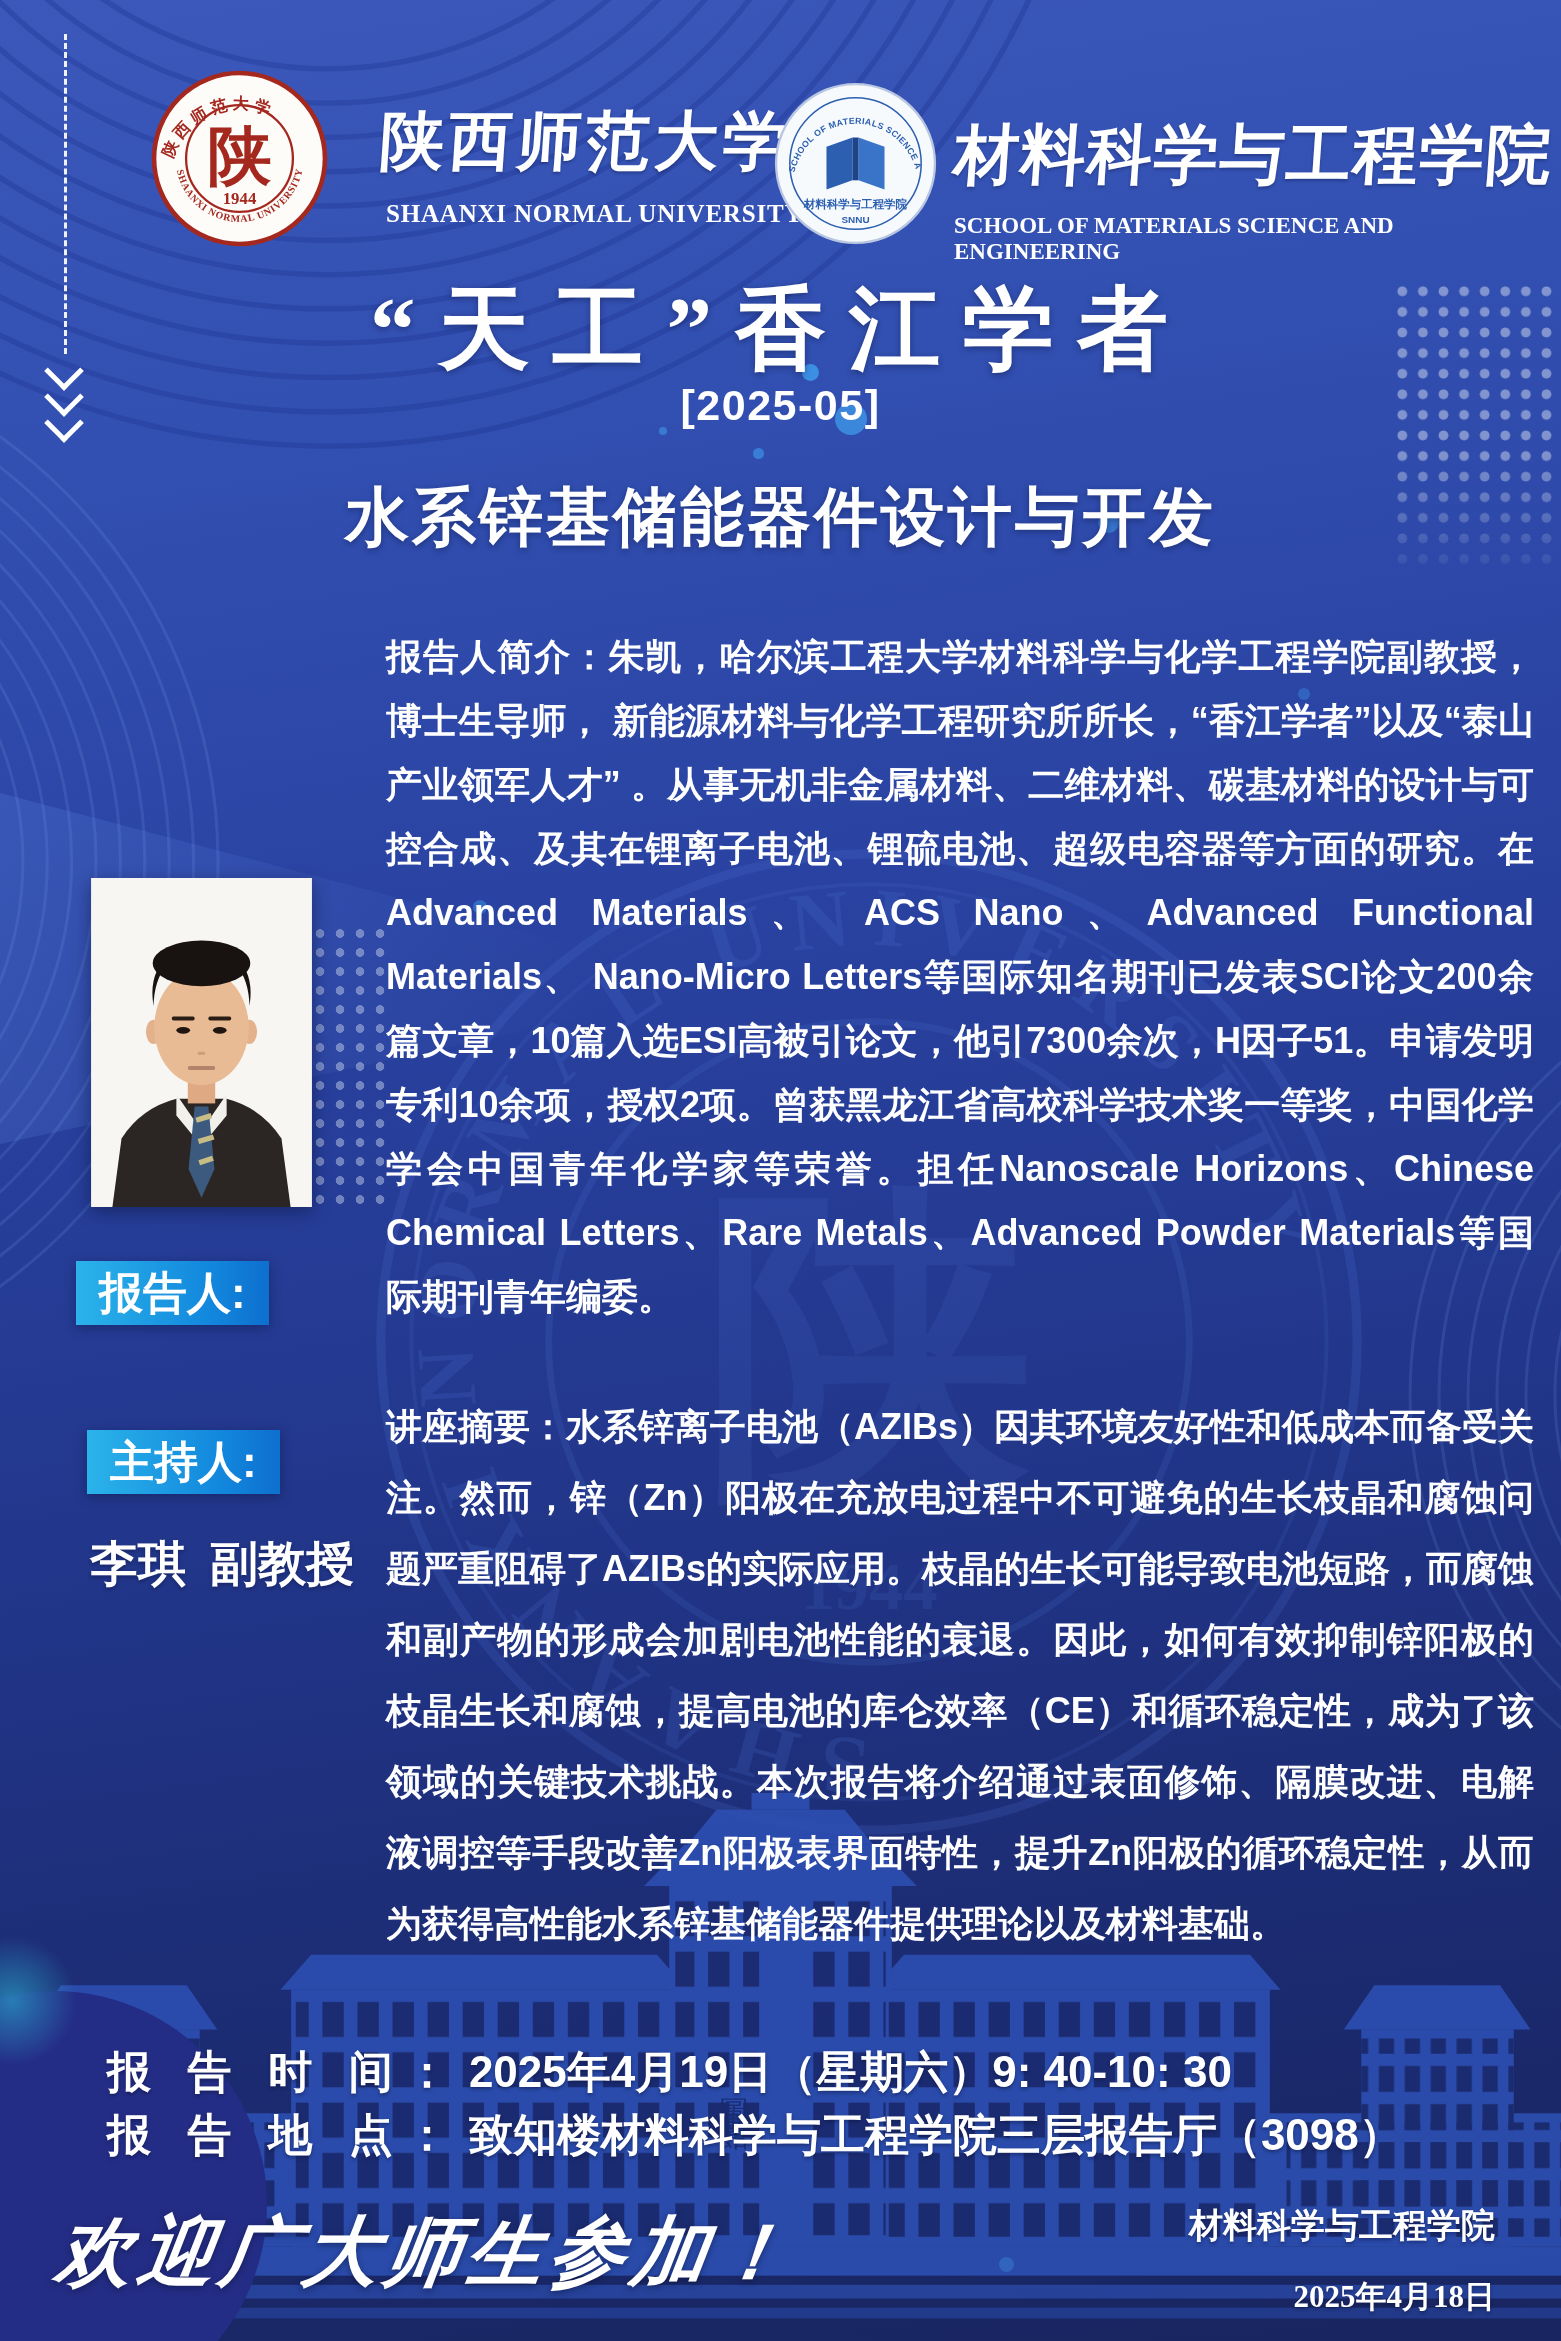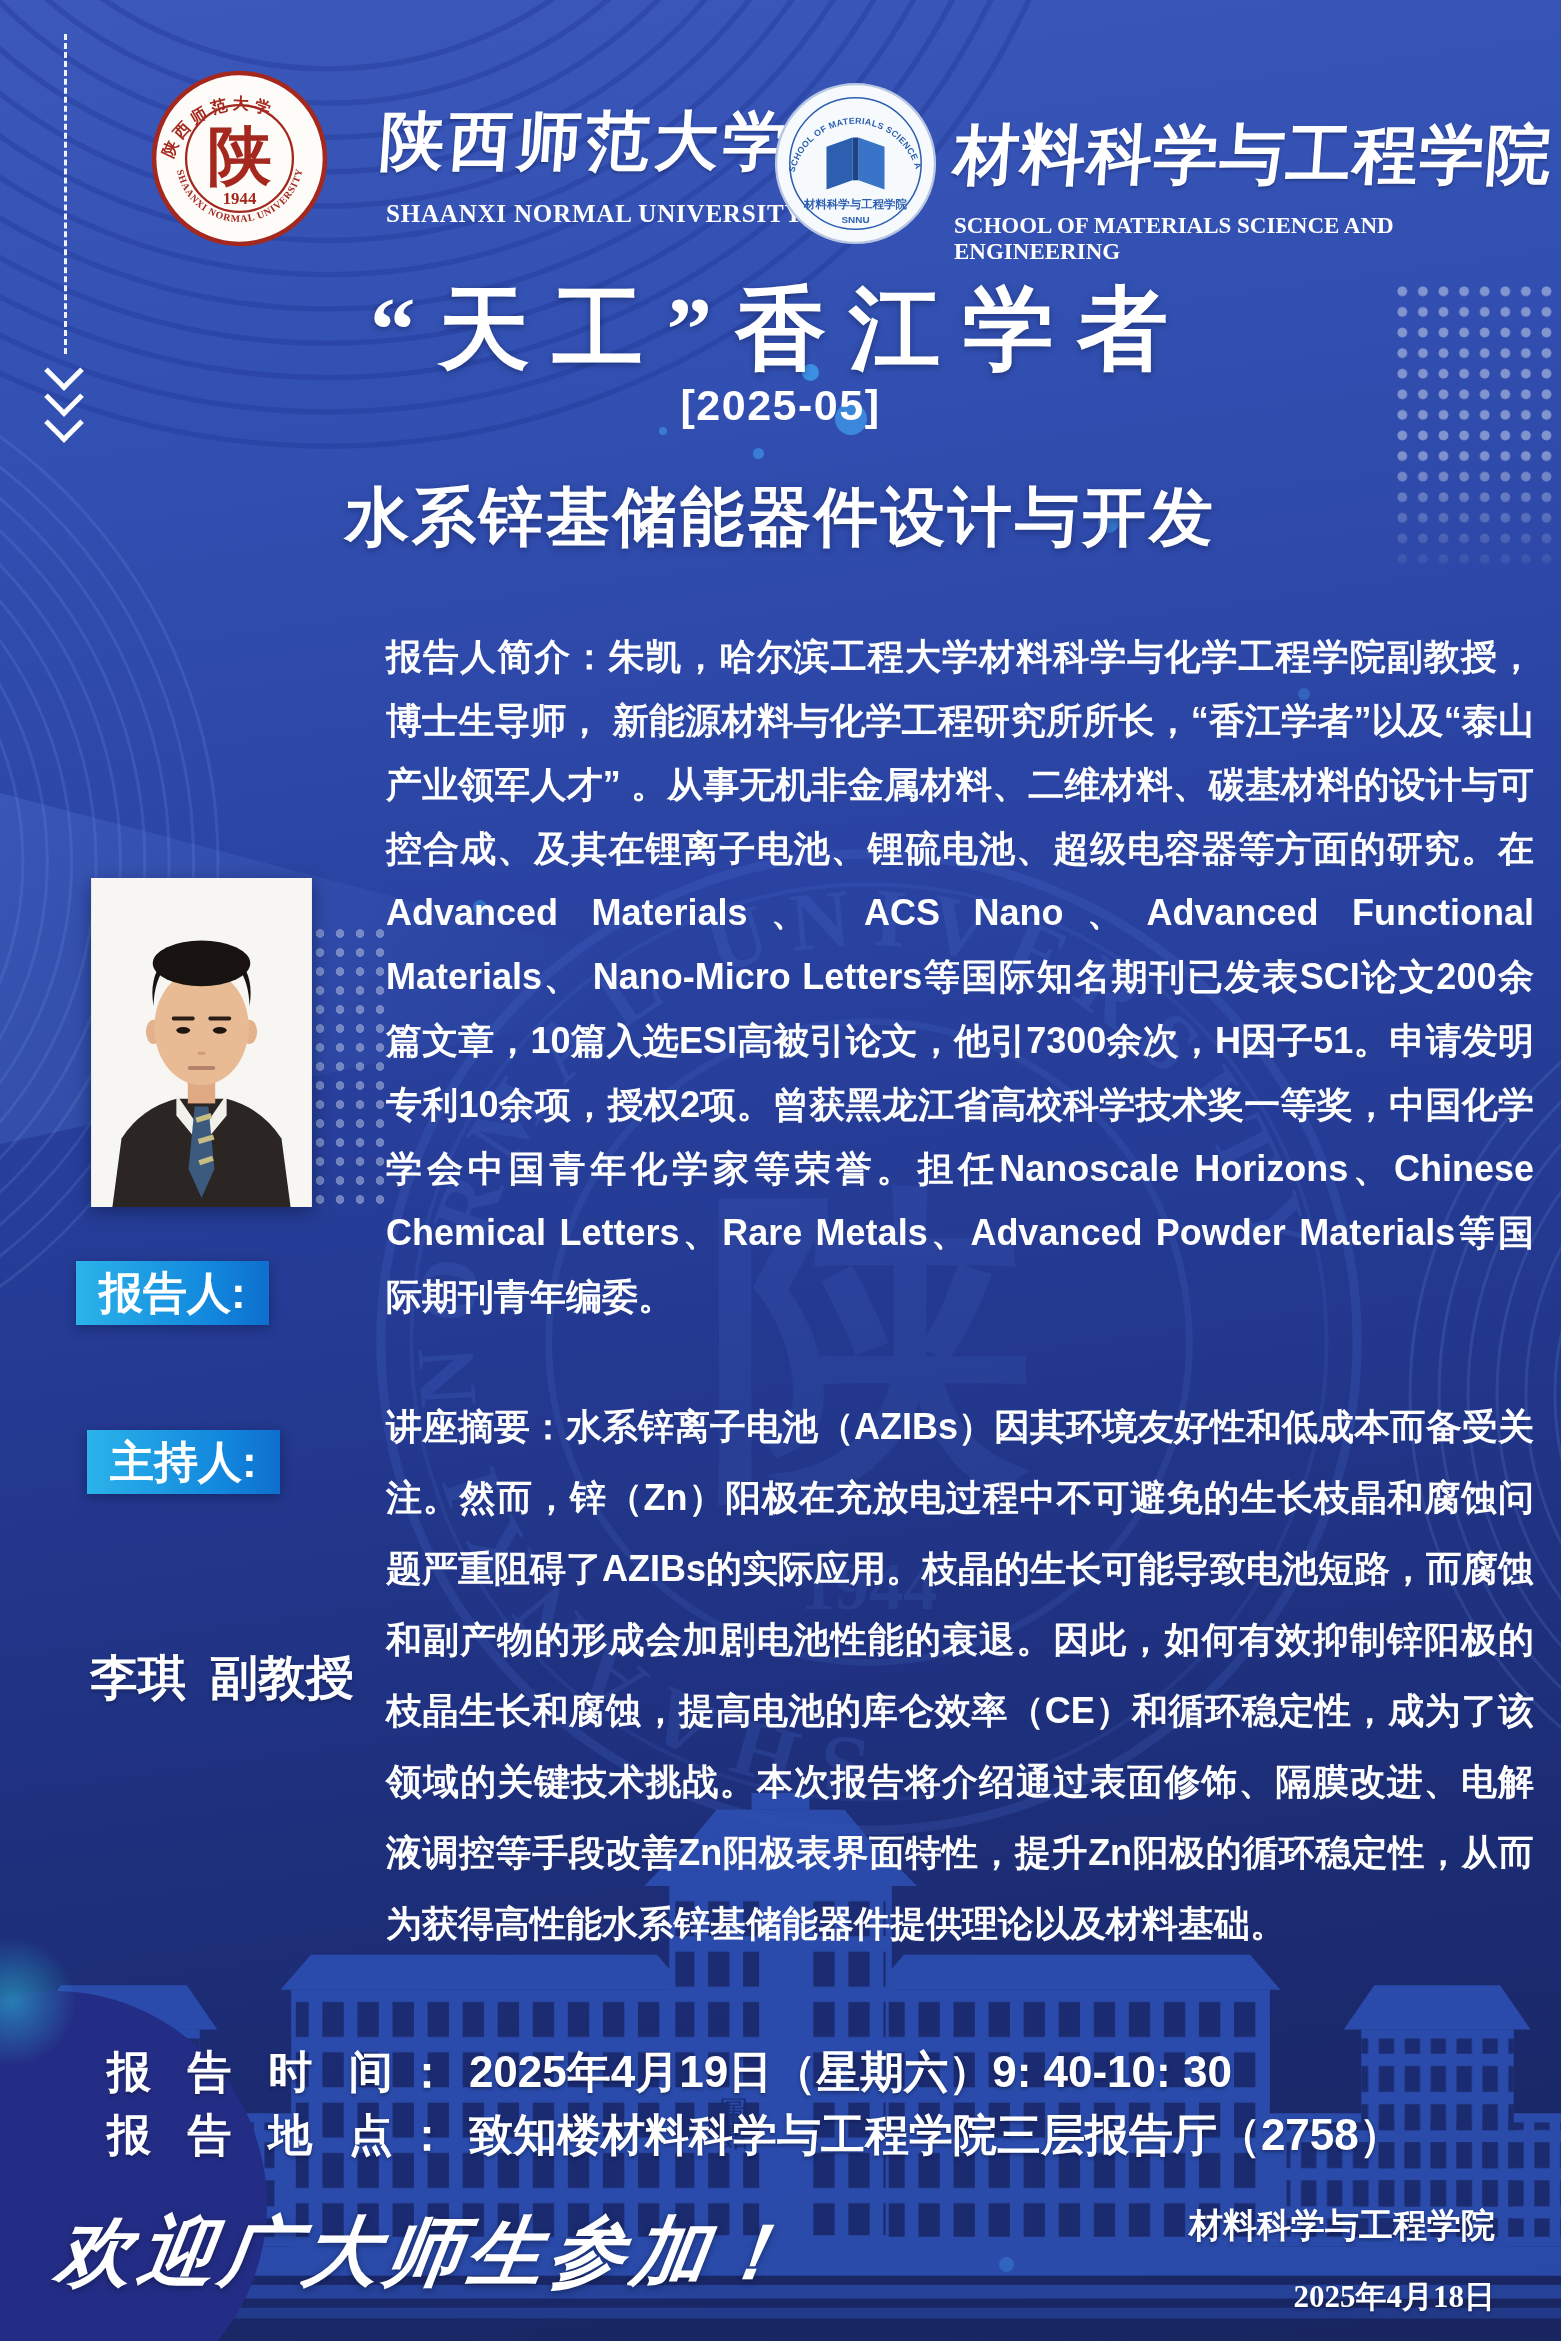--- a/index.html
+++ b/index.html
@@ -247,28 +247,28 @@
         <ellipse cx="121" cy="200" rx="9" ry="4.5" fill="#20150f"></ellipse>
         <ellipse cx="169" cy="200" rx="9" ry="4.5" fill="#20150f"></ellipse>
         <rect x="140" y="228" width="10" height="4" rx="2" fill="#cf9b78"></rect>
         <rect x="127" y="247" width="36" height="5" rx="2.5" fill="#b5826b"></rect>
       </g>
     </svg>
   </div>
 
   <div class="abs badge" style="left:76px;top:1261px;">报告人:</div>
   <div class="abs badge" style="left:87px;top:1430px;padding-left:23px;">主持人:</div>
-  <div class="abs person-name" style="left:90px;top:1646px;text-align:right;">李琪  副教授</div>
+  <div class="abs person-name" style="left:90px;top:1532px;text-align:right;">李琪  副教授</div>
 
   <p class="abs para abstract" style="margin:0;"><span>讲座摘要：</span><span>水系锌离子电池（AZIBs）因其环境友好性和低成本而备受关注。然而，锌（Zn）阳极在充放电过程中不可避免的生长枝晶和腐蚀问题严重阻碍了AZIBs的实际应用。枝晶的生长可能导致电池短路，而腐蚀和副产物的形成会加剧电池性能的衰退。因此，如何有效抑制锌阳极的枝晶生长和腐蚀，提高电池的库仑效率（CE）和循环稳定性，成为了该领域的关键技术挑战。本次报告将介绍通过表面修饰、隔膜改进、电解液调控等手段改善Zn阳极表界面特性，提升Zn阳极的循环稳定性，从而为获得高性能水系锌基储能器件提供理论以及材料基础。</span></p>
 
   <div class="abs foot-row" style="top:2043px;">
     <span class="foot-label">报 告 时 间：</span><span>2025年4月19日（星期六）9: 40-10: 30</span>
   </div>
   <div class="abs foot-row" style="top:2106px;">
-    <span class="foot-label">报 告 地 点：</span><span>致知楼材料科学与工程学院三层报告厅（2758）</span>
+    <span class="foot-label">报 告 地 点：</span><span>致知楼材料科学与工程学院三层报告厅（3098）</span>
   </div>
   <div class="abs welcome">欢迎广大师生参加！</div>
   <div class="abs sign org">材料科学与工程学院</div>
   <div class="abs sign sdate">2025年4月18日</div>
 
 </div>
 
 
 </body></html>

